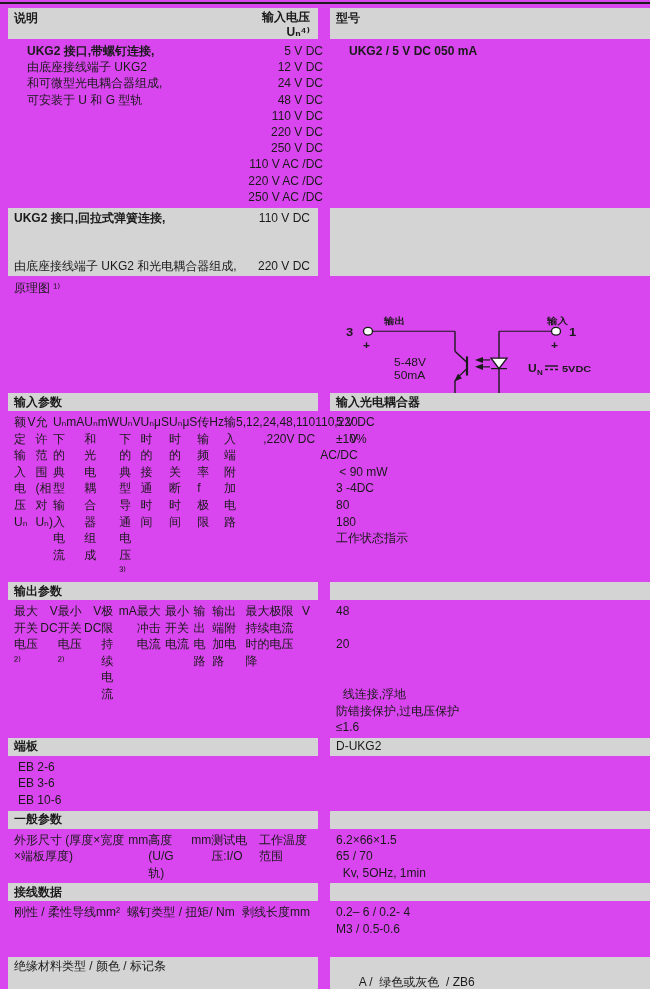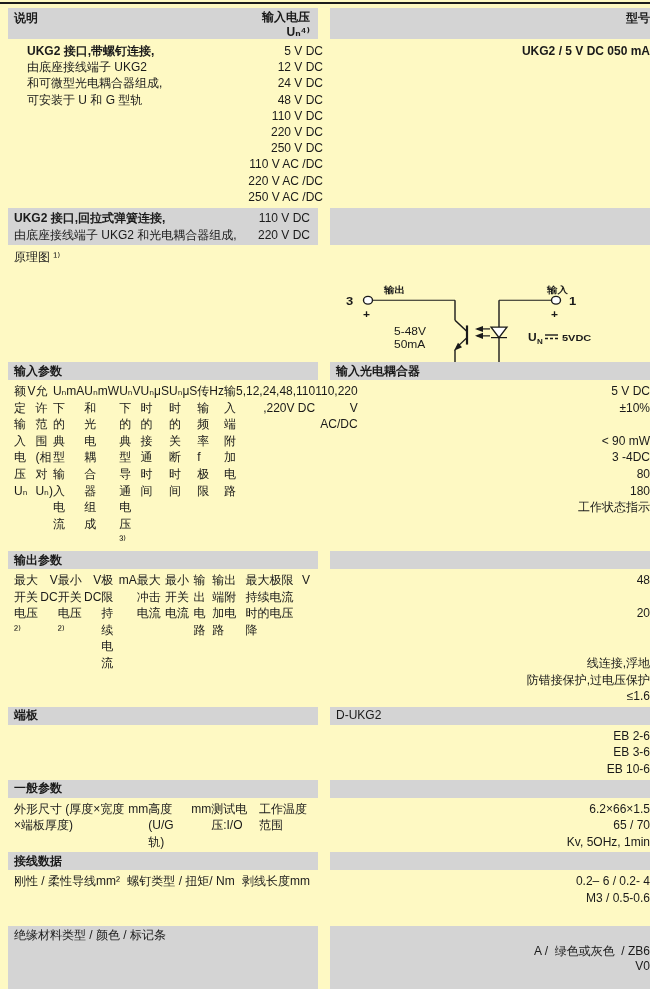--- a/index.html
+++ b/index.html
@@ -1,46 +1,46 @@
 <!DOCTYPE html>
 <html><head>
 <meta charset="utf-8">
 <style>
   html,body{margin:0;padding:0;background:#fff;}
   .page{
-    width:650px;height:989px;overflow:hidden;background:#fef9c3;
+    width:650px;height:989px;overflow:hidden;background:#d946ef;
     font-family:"Liberation Sans","DejaVu Sans",sans-serif;
     font-size:12px;color:#1a1a1a;position:relative;
   }
   .topline{height:2px;background:#1c1c1c;margin-top:2px;}
   .row{display:flex;line-height:16.6px;}
   .l{margin-left:8px;width:310px;box-sizing:border-box;padding-left:6px;padding-right:8px;
      display:flex;justify-content:space-between;}
   .g{width:12px;flex:none;}
-  .r{flex:1;box-sizing:border-box;padding-left:6px;white-space:pre-wrap;text-align:right;}
+  .r{flex:1;box-sizing:border-box;padding-left:6px;white-space:pre-wrap;}
   .unit{text-align:right;white-space:pre-wrap;}
   .b{font-weight:bold;}
   
   .bar{margin-top:2px;}
   .bar .l,.bar .r{background:#d4d4d4;height:18px;display:flex;align-items:center;font-weight:bold;}
   .bar .l{justify-content:flex-start;}
   .bar .r.nb{font-weight:normal;}
   
   .hdr{margin-top:4px;}
   .hdr .l,.hdr .r{background:#d4d4d4;height:31px;}
   .hdr .l{align-items:flex-start;padding-top:2px;}
   .hdr .r{padding-top:2px;font-weight:bold;}
   .hdr .mid2{text-align:right;font-weight:bold;line-height:15px;}
   .hdr .desc-col{font-weight:bold;}
   
   .sec1{margin-top:4px;line-height:16.2px;margin-left:13px;}
   .sec1 .volts{text-align:right;}
   
   .sec2{margin-top:3px;}
-  .sec2 .l,.sec2 .r{background:#d4d4d4;padding-top:2px;padding-bottom:2px;line-height:16.5px;}
+  .sec2 .l,.sec2 .r{background:#d4d4d4;padding-top:2px;padding-bottom:2px;line-height:16.5px;gap:31px;}
   .sec2 .l{flex-direction:column;}
   .sec2 .line{display:flex;justify-content:space-between;}
   
   .diag{margin-top:4px;height:108px;}
   .diag .l{align-items:flex-start;}
   .diag svg{display:block;}
   
   .params{margin-top:3px;}
   .params .l{flex-direction:row;}
   .params .prow{display:flex;justify-content:space-between;}

